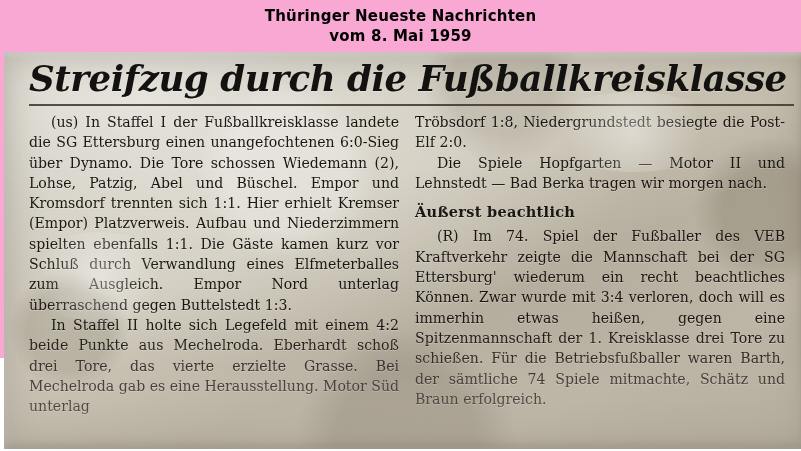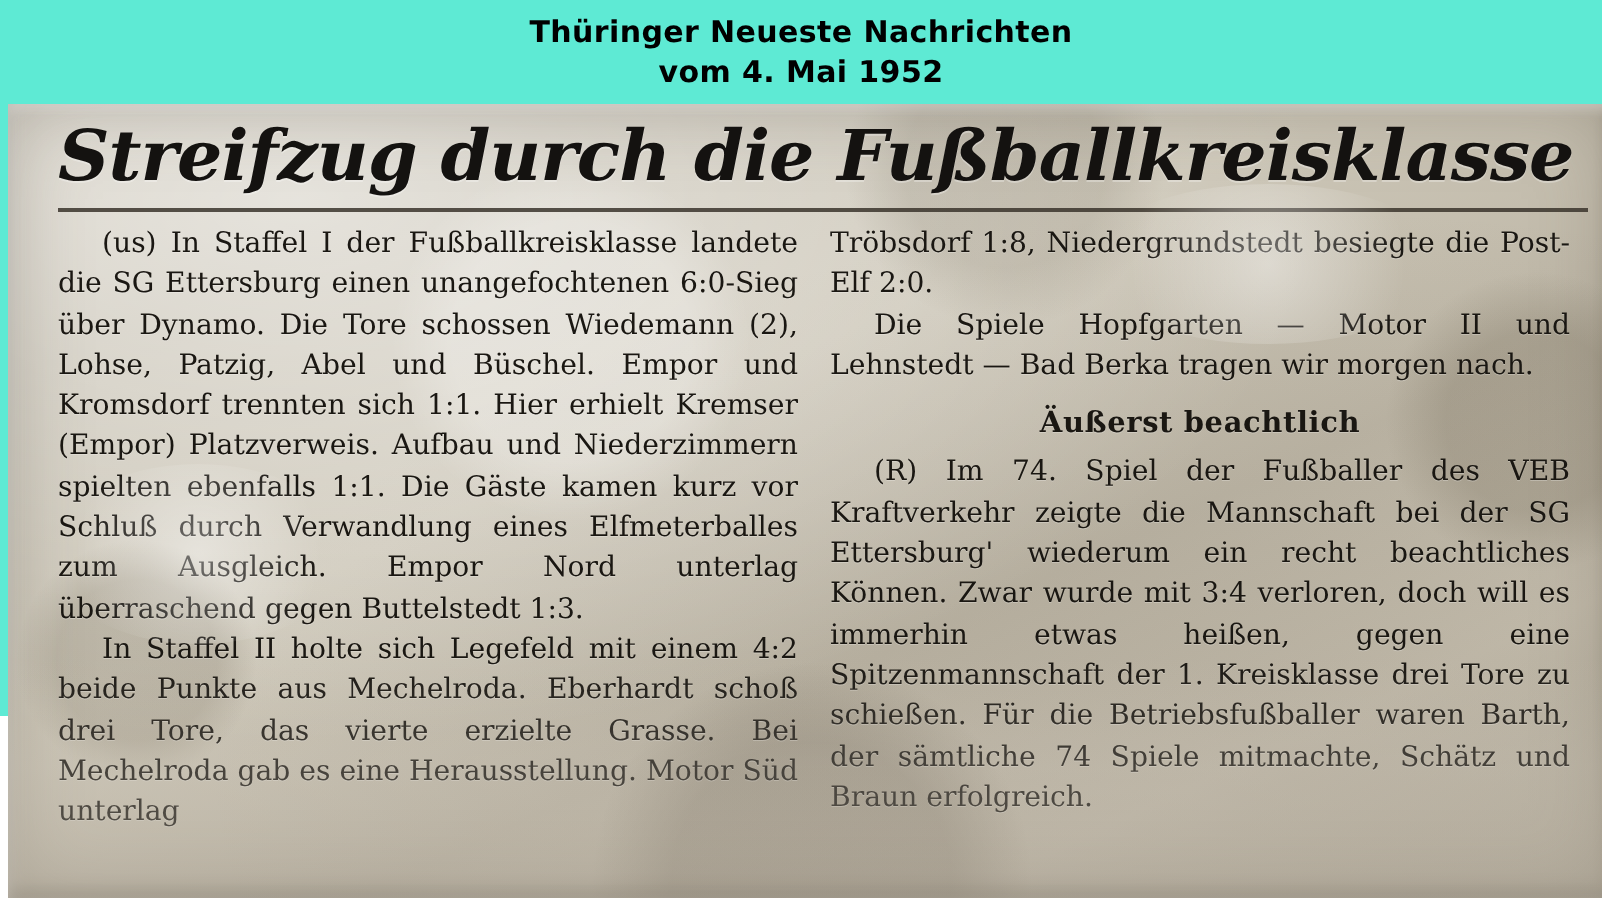--- a/index.html
+++ b/index.html
@@ -10,21 +10,21 @@
   body {
     width: 801px;
     height: 451px;
     overflow: hidden;
     font-family: "DejaVu Sans", sans-serif;
   }
   .page {
     position: relative;
     width: 801px;
     height: 358px;
-    background: #5eead4;
+    background: #f9a8d4;
   }
   .header {
     text-align: center;
     padding-top: 6px;
   }
   .header .line {
     font-family: "DejaVu Sans", sans-serif;
     font-weight: bold;
     font-size: 15px;
     color: #000000;
@@ -111,21 +111,20 @@
     text-align: justify;
     text-shadow: 0 0.5px 0 rgba(255,255,255,0.25);
   }
   .col p {
     margin: 0;
   }
   .col p.indent {
     text-indent: 22px;
   }
   .subhead {
-    text-align: center;
     font-family: "DejaVu Serif", serif;
     font-weight: bold;
     font-size: 14.5px;
     margin: 9px 0 4px 0;
     letter-spacing: 0.3px;
   }
   
   .fade-streak {
     position: absolute;
     left: 0;
@@ -144,21 +143,21 @@
     background: radial-gradient(circle, rgba(255,255,255,0.40), rgba(255,255,255,0) 70%);
   }
 </style>
 </head>
 <body>
 
 <div class="page">
 
   <div class="header">
     <div class="line">Thüringer Neueste Nachrichten</div>
-    <div class="line">vom 4. Mai 1952</div>
+    <div class="line">vom 8. Mai 1959</div>
   </div>
 
   <div class="clipping">
 
     <div class="masthead">Streifzug durch die Fußballkreisklasse</div>
     <div class="rule"></div>
 
     <div class="columns">
 
       <div class="col">

